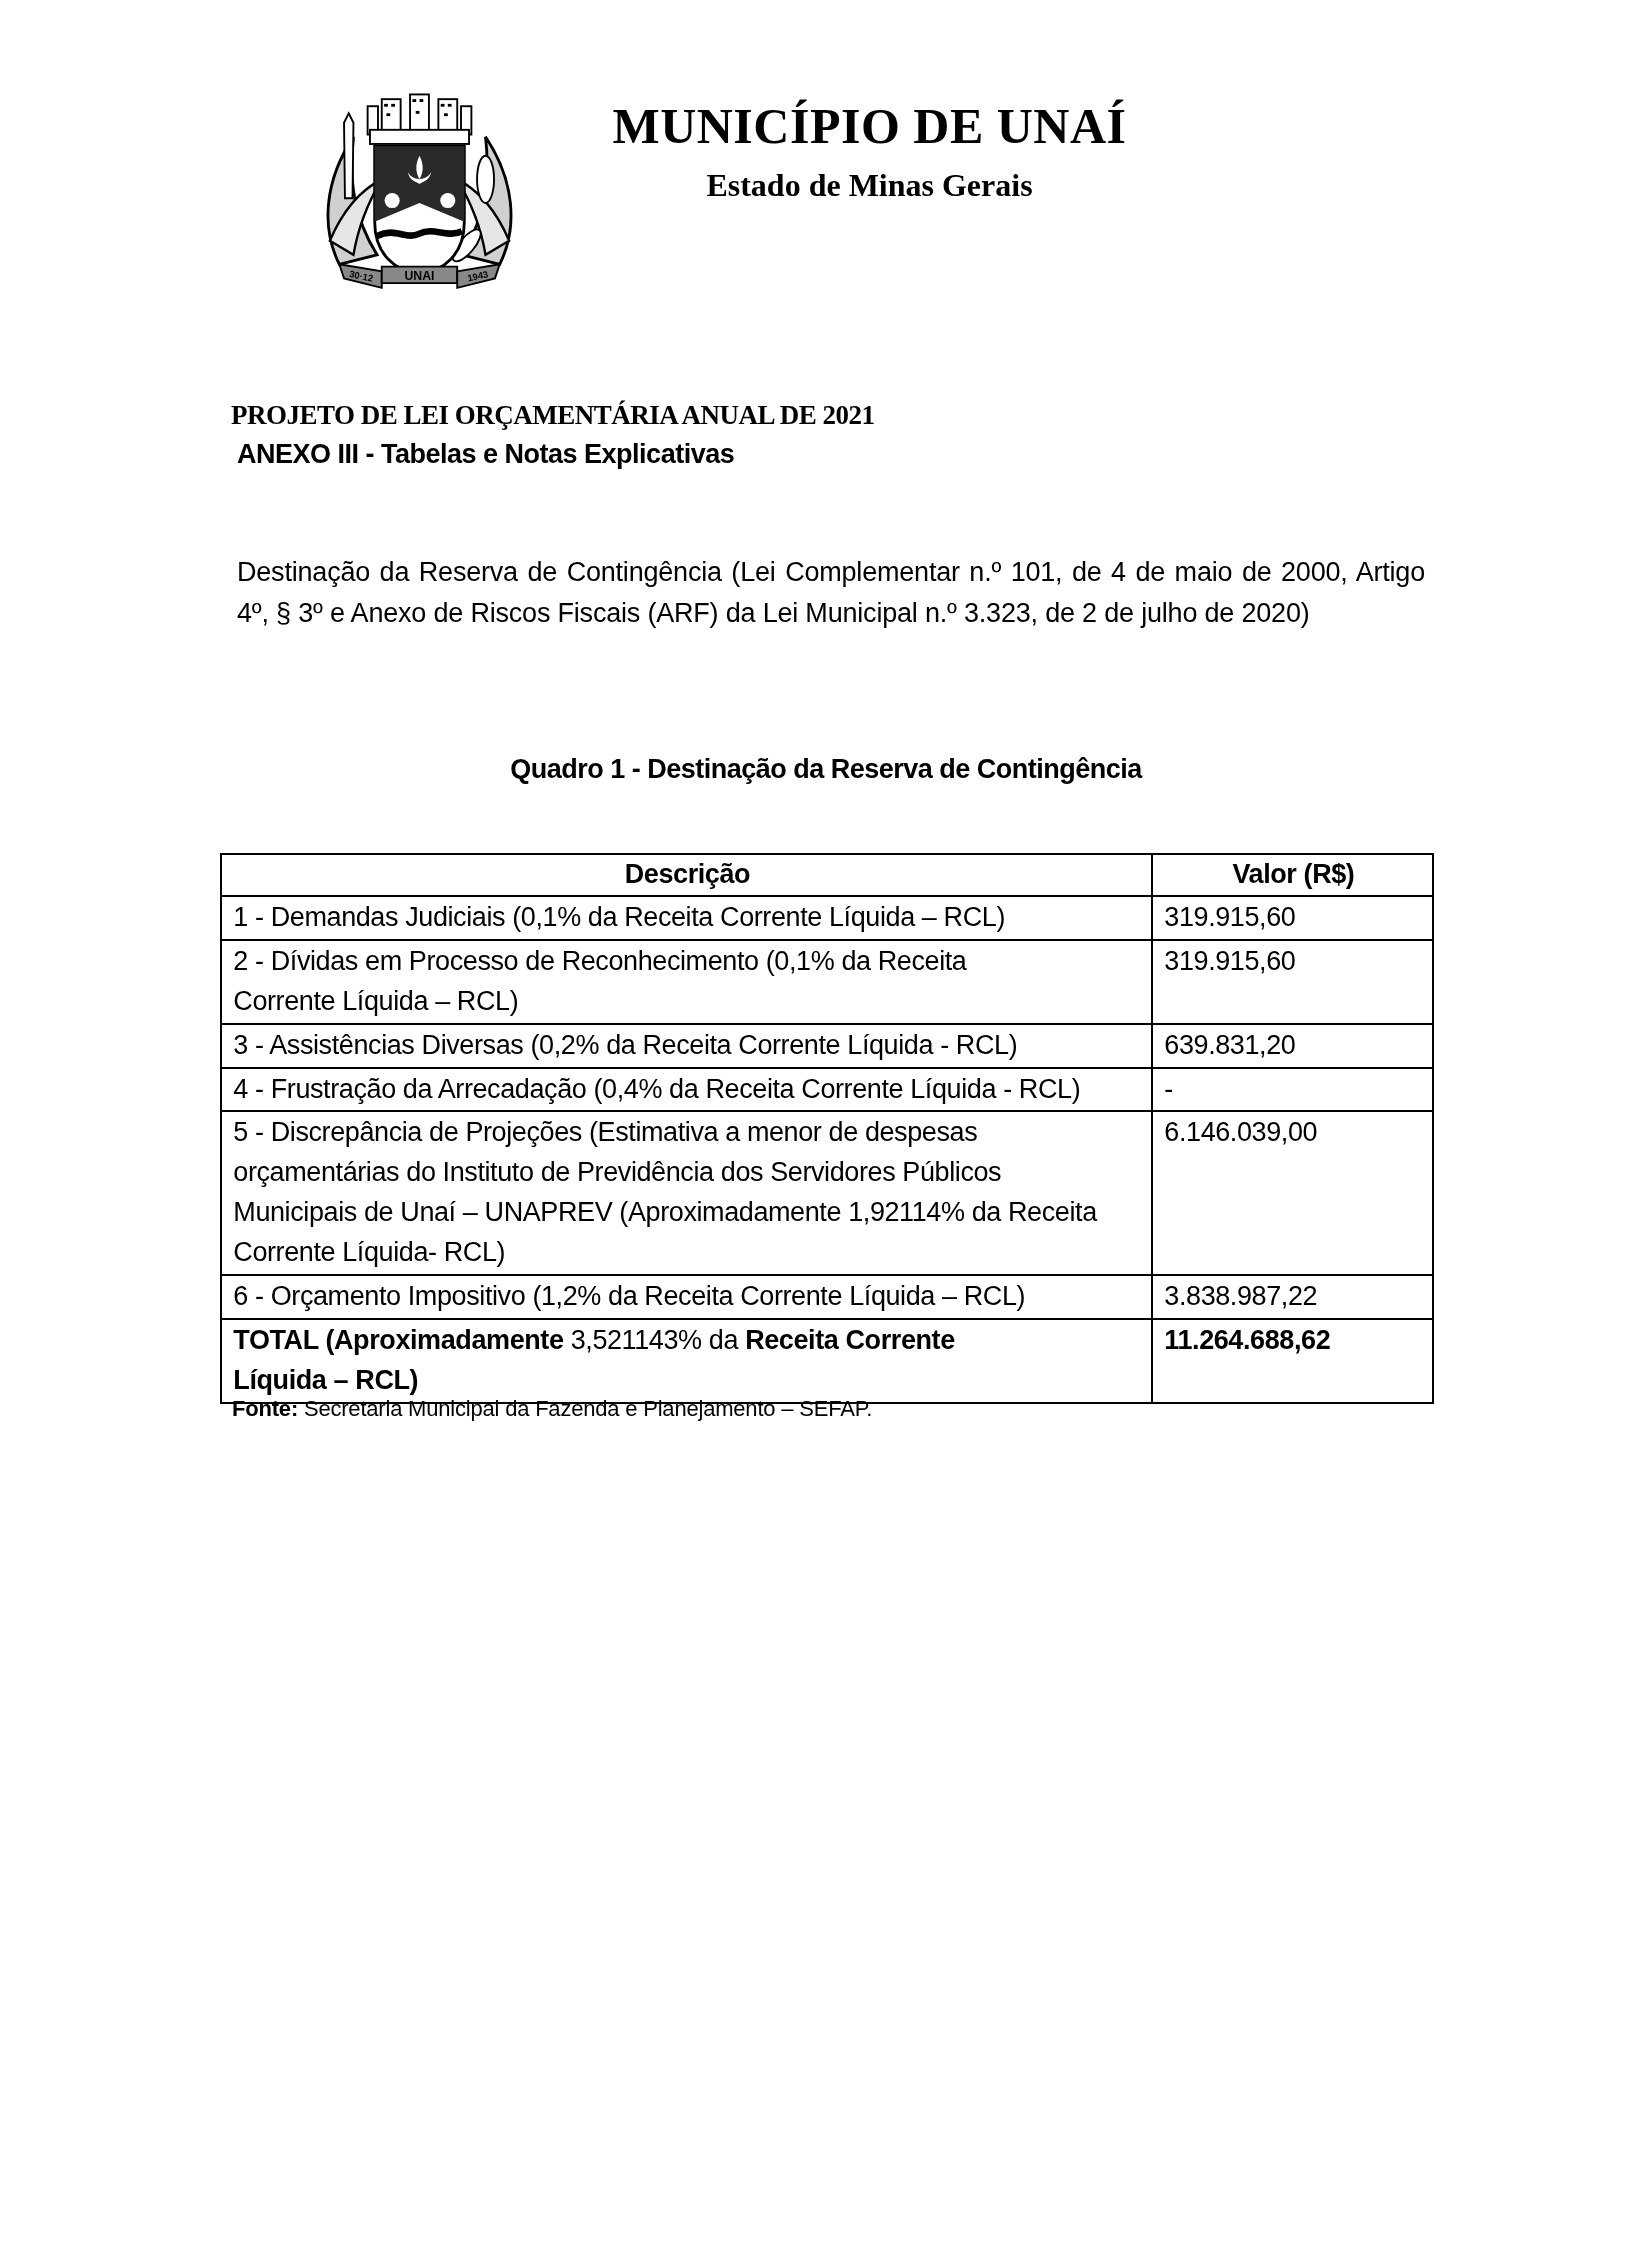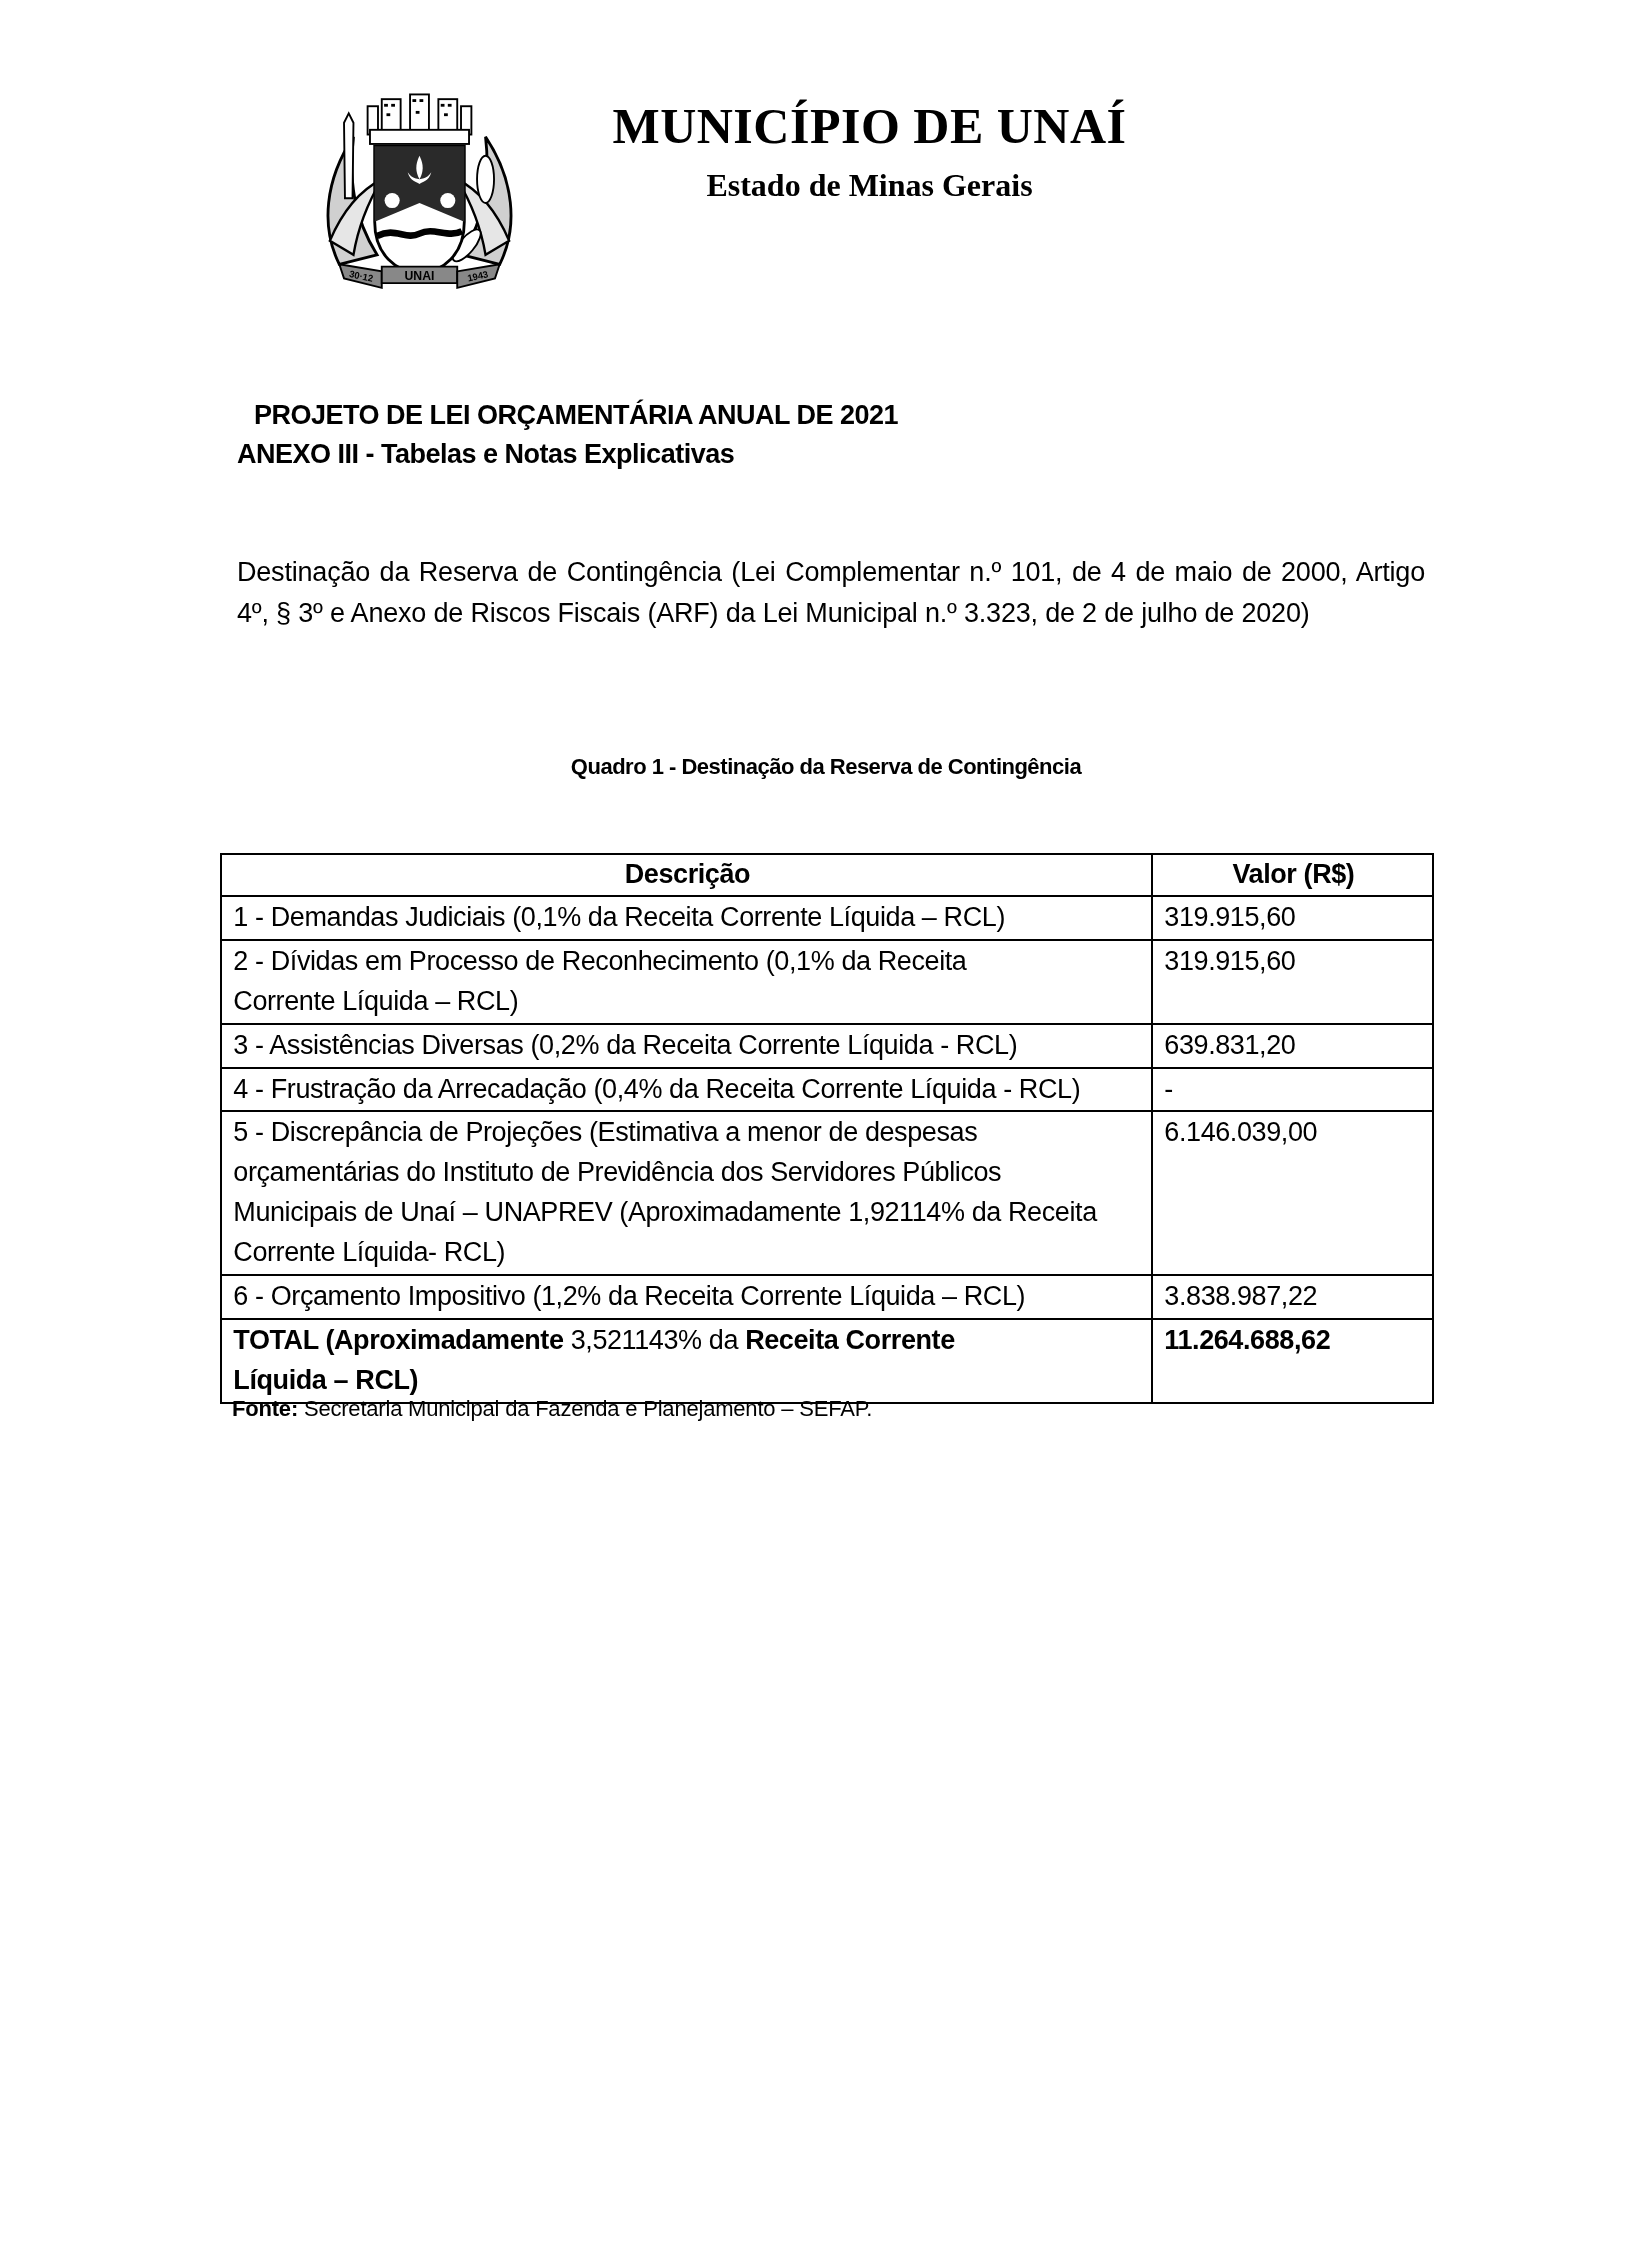--- a/index.html
+++ b/index.html
@@ -6,26 +6,26 @@
   body { width: 1645px; height: 2261px; position: relative; overflow: hidden; color: #000; }
   .abs { position: absolute; }
   .serif { font-family: "Liberation Serif", "DejaVu Serif", serif; }
   .sans { font-family: "Liberation Sans", "DejaVu Sans", sans-serif; }
 
   #coat { left: 311px; top: 85px; width: 217px; height: 217px; }
 
   #muni-title { left: 542px; top: 97px; width: 655px; text-align: center; font-size: 50px; font-weight: bold; letter-spacing: 0.5px; }
   #muni-sub { left: 542px; top: 167px; width: 655px; text-align: center; font-size: 32px; font-weight: bold; }
 
-  #heading1 { left: 254px; top: 400px; font-size: 27px; font-weight: bold; letter-spacing: -0.5px; }
+  #heading1 { left: 231px; top: 400px; font-size: 27px; font-weight: bold; letter-spacing: -0.5px; font-family: Liberation Serif, serif; }
   #heading2 { left: 237px; top: 439px; font-size: 27px; font-weight: bold; letter-spacing: -0.5px; }
 
   #intro { left: 237px; top: 552px; width: 1188px; font-size: 27px; line-height: 41px; text-align: justify; letter-spacing: -0.2px; }
 
-  #quadro-title { left: 220px; top: 754px; width: 1212px; text-align: center; font-size: 22px; font-weight: bold; letter-spacing: -0.5px; }
+  #quadro-title { left: 220px; top: 754px; width: 1212px; text-align: center; font-size: 27px; font-weight: bold; letter-spacing: -0.5px; }
 
   #table { left: 220px; top: 853px; width: 1212px; border-collapse: collapse; font-size: 27px; letter-spacing: -0.4px; table-layout: fixed; }
   #table td, #table th { border: 2.8px solid #000; padding: 0 9.4px 1.9px 11.3px; vertical-align: top; line-height: 40px; }
   #table th { font-weight: bold; text-align: center; line-height: 38px; }
   #table col.c1 { width: 931px; }
   #table col.c2 { width: 281px; }
   #table td.val { padding-right: 14px; }
   #table tr.total td { font-weight: normal; margin-left: 48px; }
   #table b { font-weight: bold; }
 

